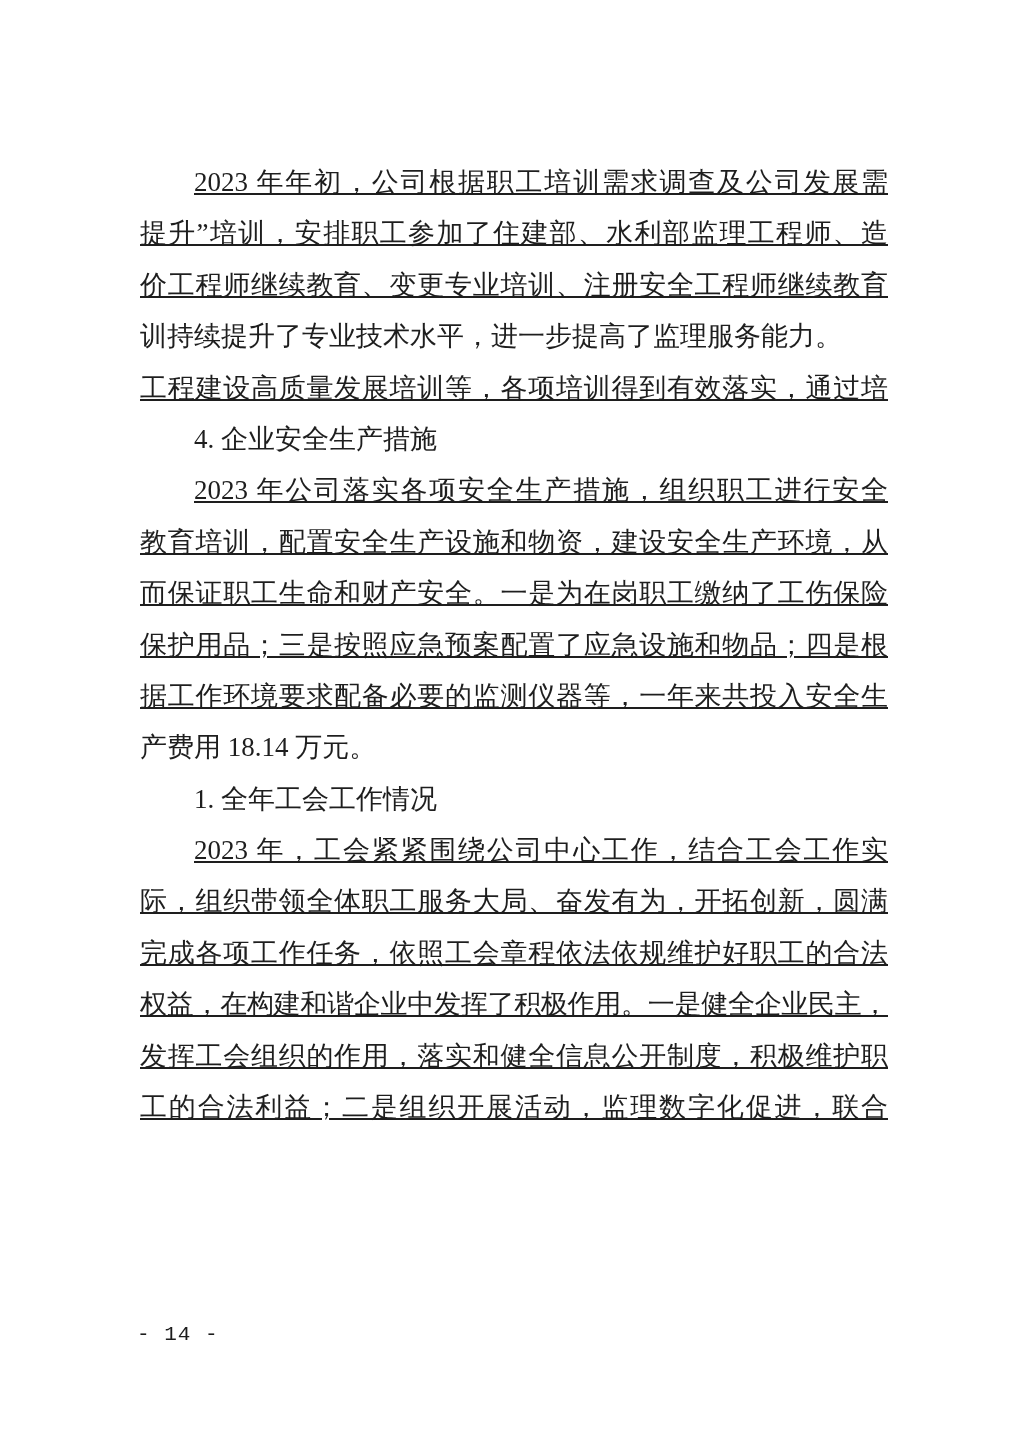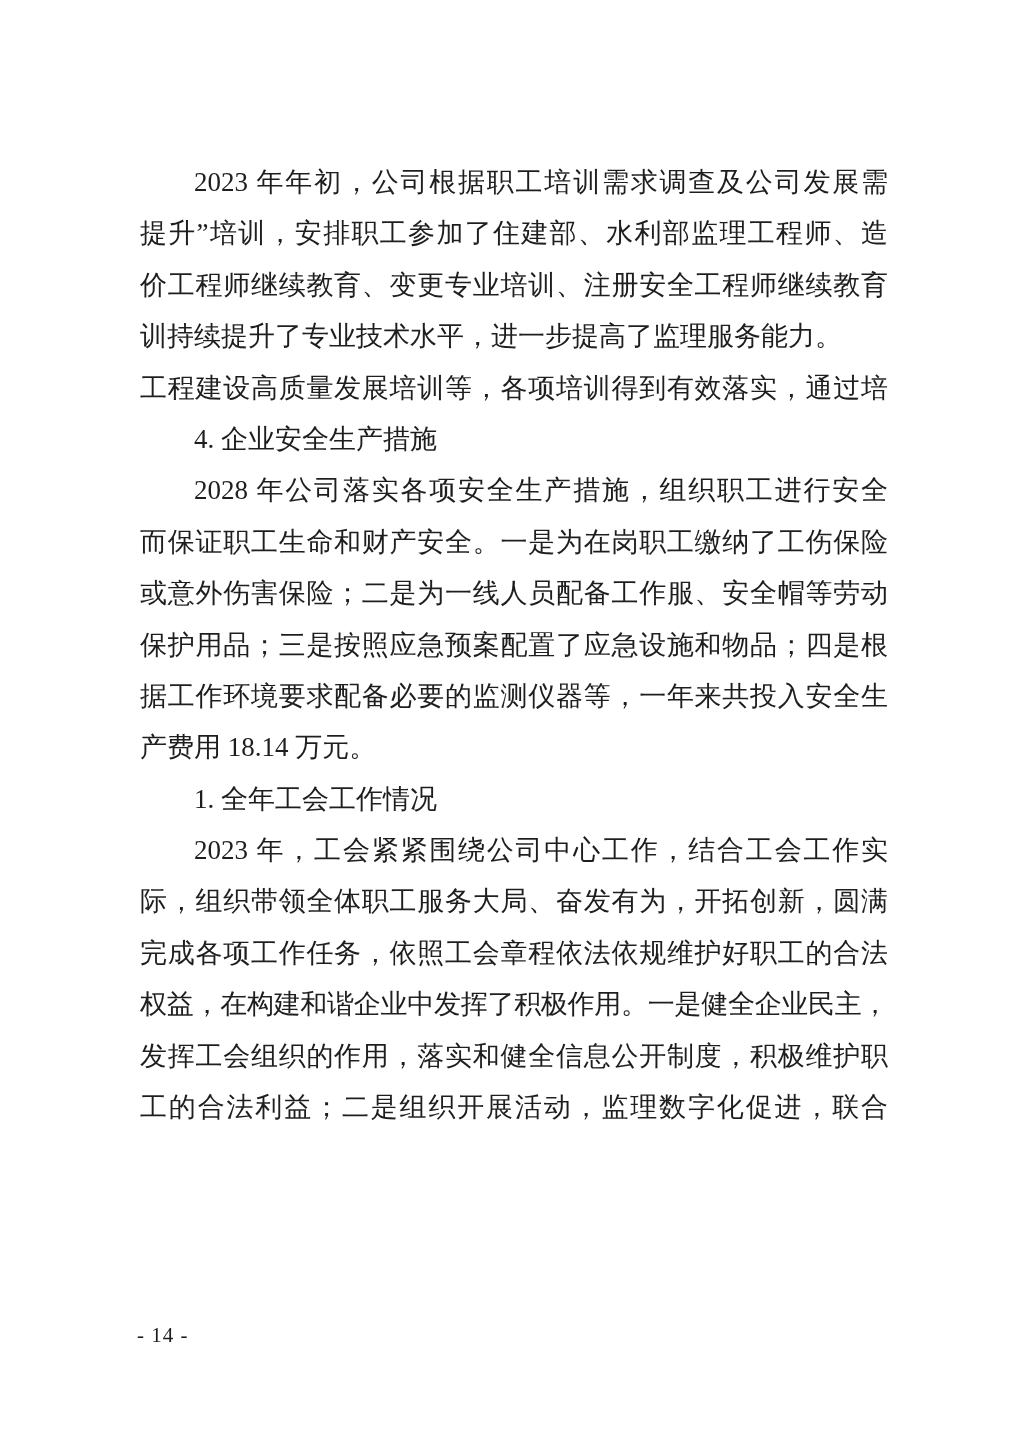--- a/index.html
+++ b/index.html
@@ -22,55 +22,56 @@
     font-size: 27px;
     height: 51.4px;
     line-height: 51.4px;
     font-weight: 400;
   }
   
   .j {
     text-align: justify;
     text-align-last: justify;
     text-justify: inter-character;
+    text-decoration: underline;
   }
   
   .ind { padding-left: 54px; }
   
   .tight { letter-spacing: -0.55px; }
   .pagenum {
     position: absolute;
     left: 137px;
     top: 1320px;
     height: 30px;
     line-height: 30px;
-    font-family: Liberation Serif, serif;
+    font-family: Liberation Mono, monospace;
     font-size: 21px;
     letter-spacing: 1px;
     color: #1c1c1c;
   }
 </style>
 </head>
 <body>
 
 <div class="page">
 
   <div class="textblock">
 
     <div class="line j ind">2023 年年初，公司根据职工培训需求调查及公司发展需</div>
     <div class="line j">提升”培训，安排职工参加了住建部、水利部监理工程师、造</div>
     <div class="line j">价工程师继续教育、变更专业培训、注册安全工程师继续教育</div>
     <div class="line">训持续提升了专业技术水平，进一步提高了监理服务能力。</div>
     <div class="line j">工程建设高质量发展培训等，各项培训得到有效落实，通过培</div>
 
     <div class="line ind">4. 企业安全生产措施</div>
 
-    <div class="line j ind">2028 年公司落实各项安全生产措施，组织职工进行安全</div>
+    <div class="line j ind">2023 年公司落实各项安全生产措施，组织职工进行安全</div>
+    <div class="line j">教育培训，配置安全生产设施和物资，建设安全生产环境，从</div>
     <div class="line j">而保证职工生命和财产安全。一是为在岗职工缴纳了工伤保险</div>
-    <div class="line j">或意外伤害保险；二是为一线人员配备工作服、安全帽等劳动</div>
     <div class="line j">保护用品；三是按照应急预案配置了应急设施和物品；四是根</div>
     <div class="line j">据工作环境要求配备必要的监测仪器等，一年来共投入安全生</div>
     <div class="line">产费用 18.14 万元。</div>
 
     <div class="line ind">1. 全年工会工作情况</div>
 
     <div class="line j ind">2023 年，工会紧紧围绕公司中心工作，结合工会工作实</div>
     <div class="line j">际，组织带领全体职工服务大局、奋发有为，开拓创新，圆满</div>
     <div class="line j">完成各项工作任务，依照工会章程依法依规维护好职工的合法</div>
     <div class="line j tight">权益，在构建和谐企业中发挥了积极作用。一是健全企业民主，</div>

